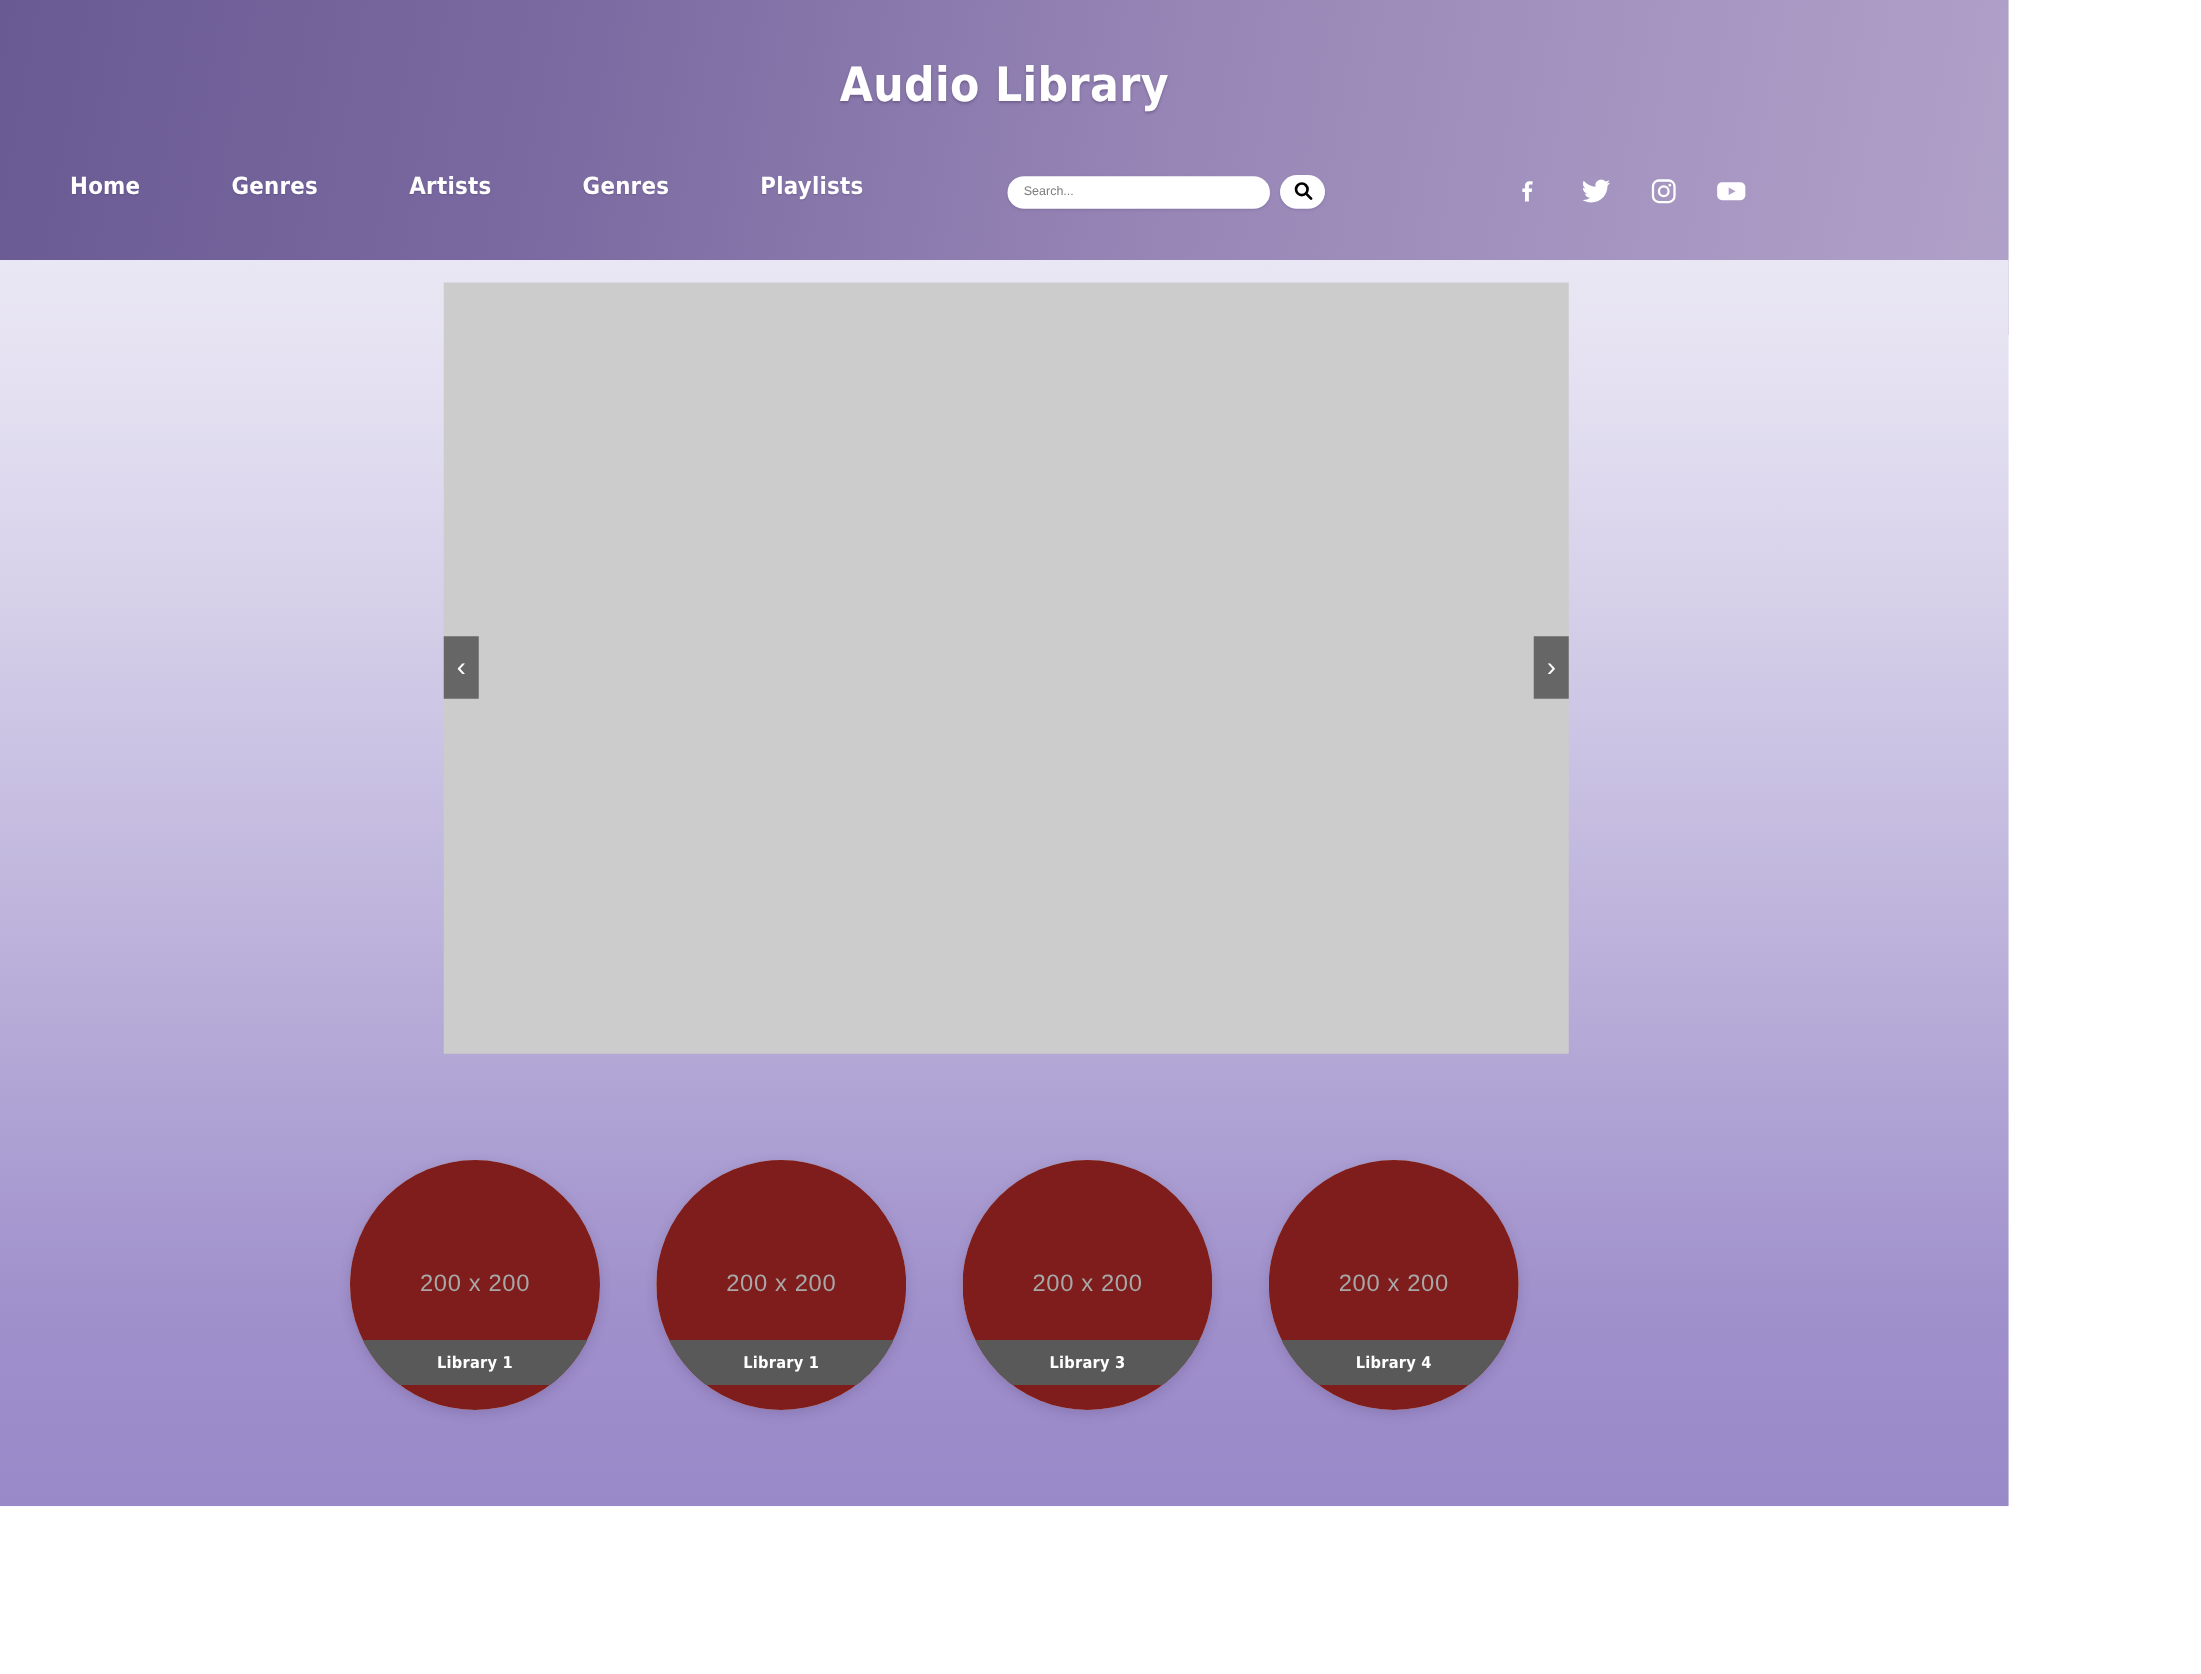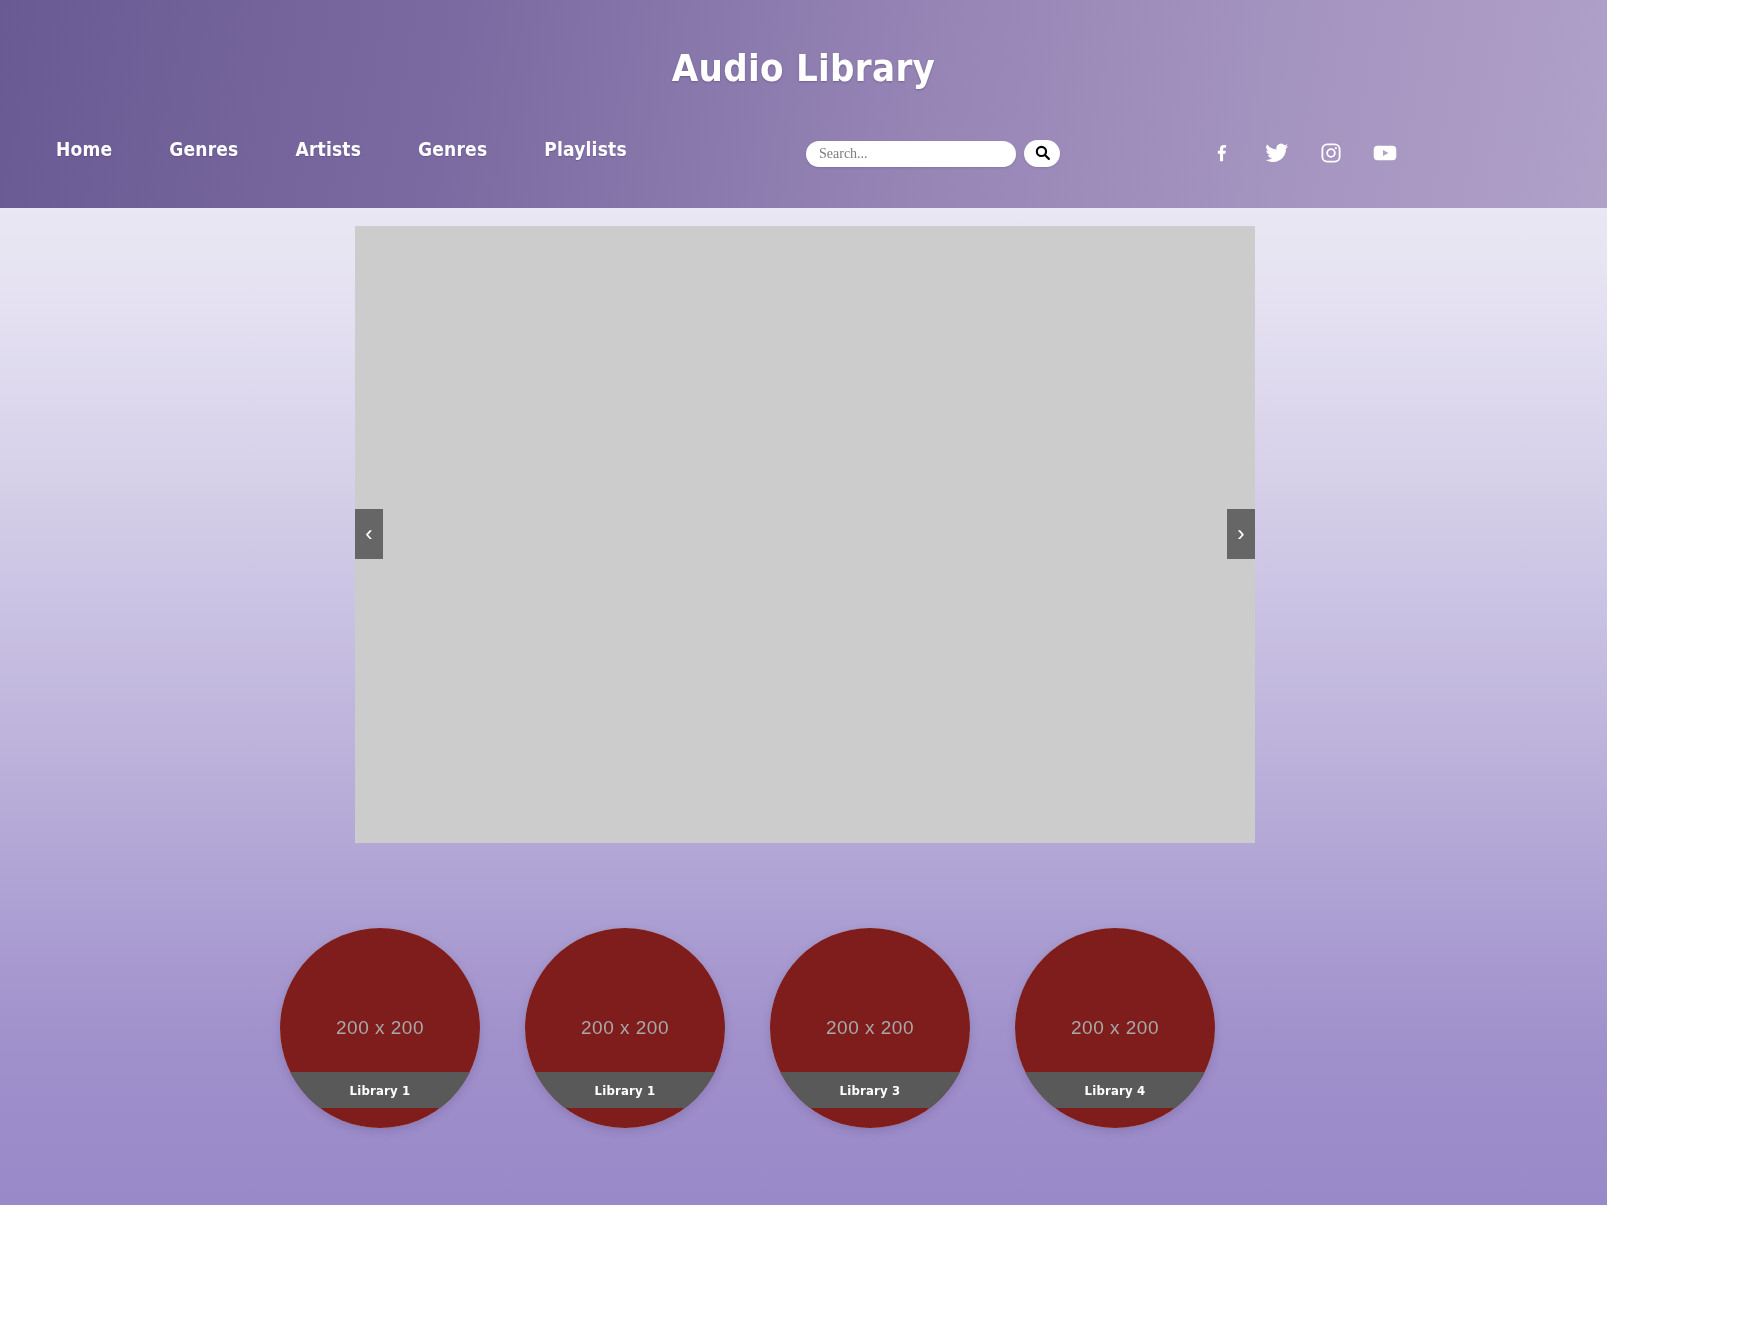--- a/index.html
+++ b/index.html
@@ -50,21 +50,21 @@
     text-shadow: 0 1px 2px rgba(60,45,90,0.35);
     white-space: nowrap;
   }
 
   
   #nav {
     position: absolute;
     left: 56px; top: 138px;
     display: flex;
     align-items: center;
-    gap: 0px;
+    gap: 16px;
   }
   .nav-item {
     color: #ffffff;
     font-family: "DejaVu Sans Condensed", "Liberation Sans Narrow", "Liberation Sans", sans-serif;
     font-weight: bold;
     font-size: 19px;
     letter-spacing: 0.2px;
     text-decoration: none;
     cursor: pointer;
     padding: 0 0;
@@ -83,22 +83,22 @@
     gap: 8px;
   }
   #search-input {
     width: 210px;
     height: 26px;
     border: none;
     outline: none;
     border-radius: 14px;
     background: #ffffff;
     padding: 0 13px;
-    font-family: Liberation Serif, serif;
-    font-size: 14px;
+    font-family: Liberation Sans, sans-serif;
+    font-size: 10px;
     color: #3a3a3a;
     box-shadow: 0 1px 2px rgba(60,45,90,0.18);
   }
   #search-input::placeholder { color: #7d7d7d; }
 
   #search-button {
     width: 36px;
     height: 27px;
     border: none;
     border-radius: 14px;

